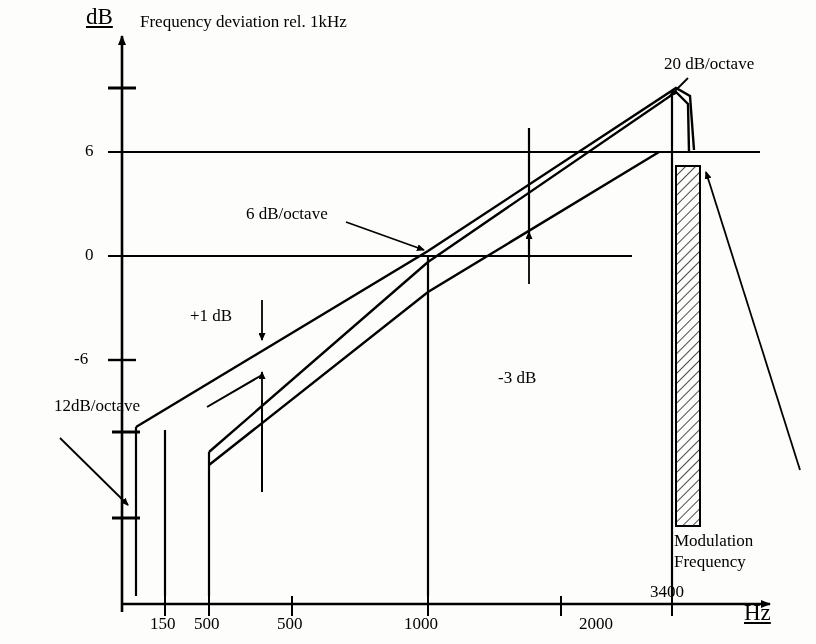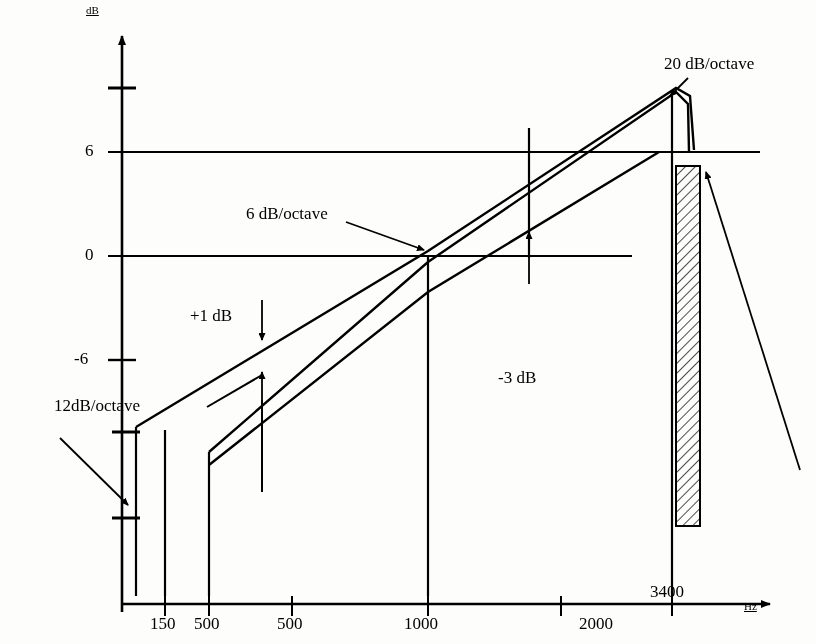--- a/index.html
+++ b/index.html
@@ -25,21 +25,21 @@
     position: absolute;
     font-family: "Liberation Serif", serif;
     font-size: 17px;
     color: #000;
     white-space: nowrap;
   }
   .title-lbl {
     font-size: 17px;
   }
   .axis-unit {
-    font-size: 11px;
+    font-size: 23px;
     text-decoration: underline;
   }
   .two-line {
     line-height: 1.25;
     white-space: nowrap;
   }
 </style>
 </head>
 <body>
 
@@ -130,20 +130,21 @@
       <path d="M60,438 L128,505" marker-end="url(#arrowsmall)"></path>
 
       <path d="M529,284 L529,232" marker-end="url(#arrowsmall)"></path>
 
       <path d="M800,470 L706,172" marker-end="url(#arrowsmall)"></path>
     </g>
   </svg>
 
   <div class="lbl axis-unit" style="left:86px; top:4px;">dB</div>
 
+  <div class="lbl title-lbl" style="left:140px; top:12px;">Frequency deviation rel. 1kHz</div>
 
   <div class="lbl axis-unit" style="left:744px; top:600px;">Hz</div>
 
   <div class="lbl" style="left:85px; top:141px;">6</div>
   <div class="lbl" style="left:85px; top:245px;">0</div>
   <div class="lbl" style="left:74px; top:349px;">-6</div>
 
   <div class="lbl" style="left:150px; top:614px;">150</div>
   <div class="lbl" style="left:194px; top:614px;">500</div>
   <div class="lbl" style="left:277px; top:614px;">500</div>
@@ -154,14 +155,18 @@
   <div class="lbl" style="left:664px; top:54px;">20 dB/octave</div>
 
   <div class="lbl" style="left:246px; top:204px;">6 dB/octave</div>
 
   <div class="lbl" style="left:6px; top:396px;margin-left:48px;">12dB/octave</div>
 
   <div class="lbl" style="left:190px; top:306px;">+1 dB</div>
 
   <div class="lbl" style="left:498px; top:340px;margin-top:28px;">-3 dB</div>
 
+  <div class="lbl two-line" style="left:674px; top:530px;">
+    <div>Modulation</div>
+    <div>Frequency</div>
+  </div>
 
 </div>
 
 </body></html>

